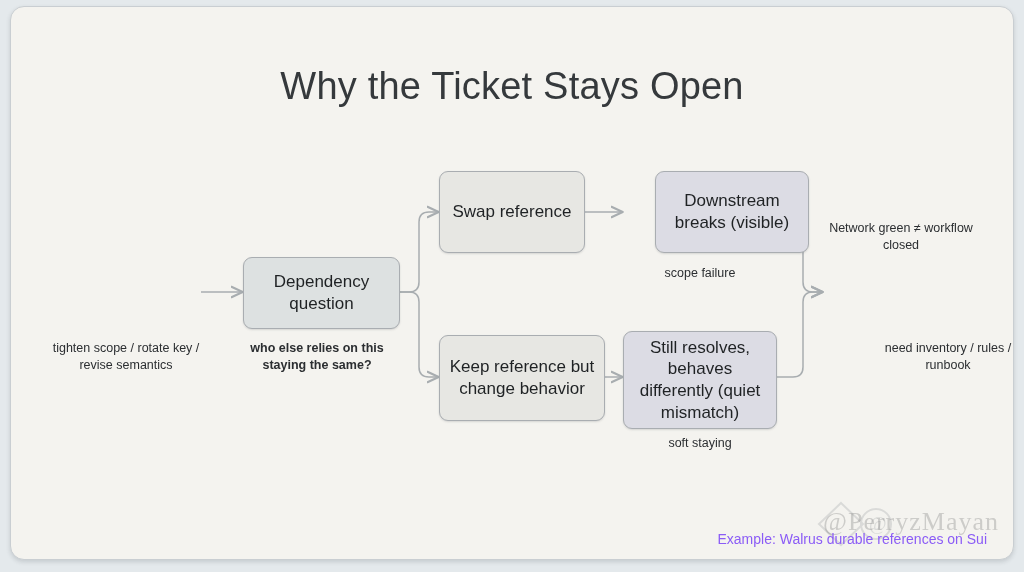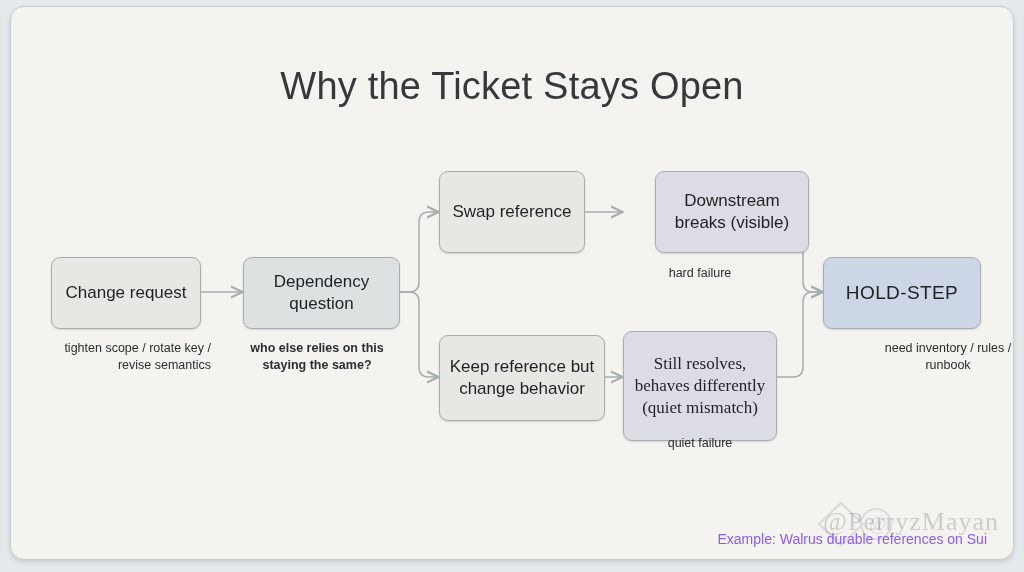--- a/index.html
+++ b/index.html
@@ -120,52 +120,47 @@
         <path d="M190,285 L232,285" marker-end="url(#ah)"></path>
         <path d="M377,285 L398,285 Q408,285 408,275 L408,215 Q408,205 418,205 L428,205" marker-end="url(#ah)"></path>
         <path d="M377,285 L398,285 Q408,285 408,295 L408,360 Q408,370 418,370 L428,370" marker-end="url(#ah)"></path>
         <path d="M574,205 L612,205" marker-end="url(#ah)"></path>
         <path d="M574,370 L612,370" marker-end="url(#ah)"></path>
         <path d="M766,205 L782,205 Q792,205 792,215 L792,275 Q792,285 802,285 L812,285" marker-end="url(#ah)"></path>
         <path d="M766,370 L782,370 Q792,370 792,360 L792,295 Q792,285 802,285 L812,285" marker-end="url(#ah)"></path>
       </g>
     </svg>
 
-    <div class="node plain" style="left:40px; top:250px; width:150px; height:72px;">
-      <span>Change request</span>
-    </div>
-    <div class="cap" style="left:30px; top:333px; width:170px;text-align:right;">tighten scope / rotate key / revise semantics</div>
+    <div class="cap" style="left:30px; top:333px; width:170px;">tighten scope / rotate key / revise semantics</div>
 
     <div class="node tinted" style="left:232px; top:250px; width:157px; height:72px;">
       <span>Dependency question</span>
     </div>
     <div class="cap" style="left:222px; top:333px; width:168px;font-weight:bold;">who else relies on this staying the same?</div>
 
     <div class="node plain" style="left:428px; top:164px; width:146px; height:82px;">
       <span>Swap reference</span>
     </div>
 
     <div class="node mauve" style="left:644px; top:164px; width:154px; height:82px;">
       <span>Downstream breaks (visible)</span>
     </div>
-    <div class="cap" style="left:612px; top:258px; width:154px;">hard failure</div>
+    <div class="cap" style="left:612px; top:258px; width:154px;">scope failure</div>
 
     <div class="node plain" style="left:428px; top:328px; width:166px; height:86px;">
       <span>Keep reference but change behavior</span>
     </div>
 
-    <div class="node mauve" style="left:612px; top:324px; width:154px; height:110px;font-family:Liberation Serif, serif;">
+    <div class="node mauve" style="left:612px; top:324px; width:154px; height:98px;">
       <span>Still resolves, behaves differently (quiet mismatch)</span>
     </div>
-    <div class="cap" style="left:612px; top:428px; width:154px;">quiet failure</div>
+    <div class="cap" style="left:612px; top:428px; width:154px;">soft staying</div>
 
+    <div class="cap" style="left:810px; top:213px; width:160px;">Network green ≠ workflow closed</div>
 
-    <div class="node blue hold" style="left:812px; top:250px; width:158px; height:72px;">
-      <span>HOLD-STEP</span>
-    </div>
     <div class="cap" style="left:856px; top:333px; width:162px;">need inventory / rules / runbook</div>
 
     <svg id="wm" viewBox="0 0 250 58">
       <g fill="none" stroke="#7e858b" stroke-width="2">
         <path d="M60,8 L82,29 L60,50 L38,29 Z"></path>
         <circle cx="95" cy="29" r="15"></circle>
       </g>
       <text x="88" y="35" font-family="Liberation Serif, serif" font-size="19" fill="#7e858b">@</text>
     </svg>
     <div id="wm-text">@PerryzMayan</div>

